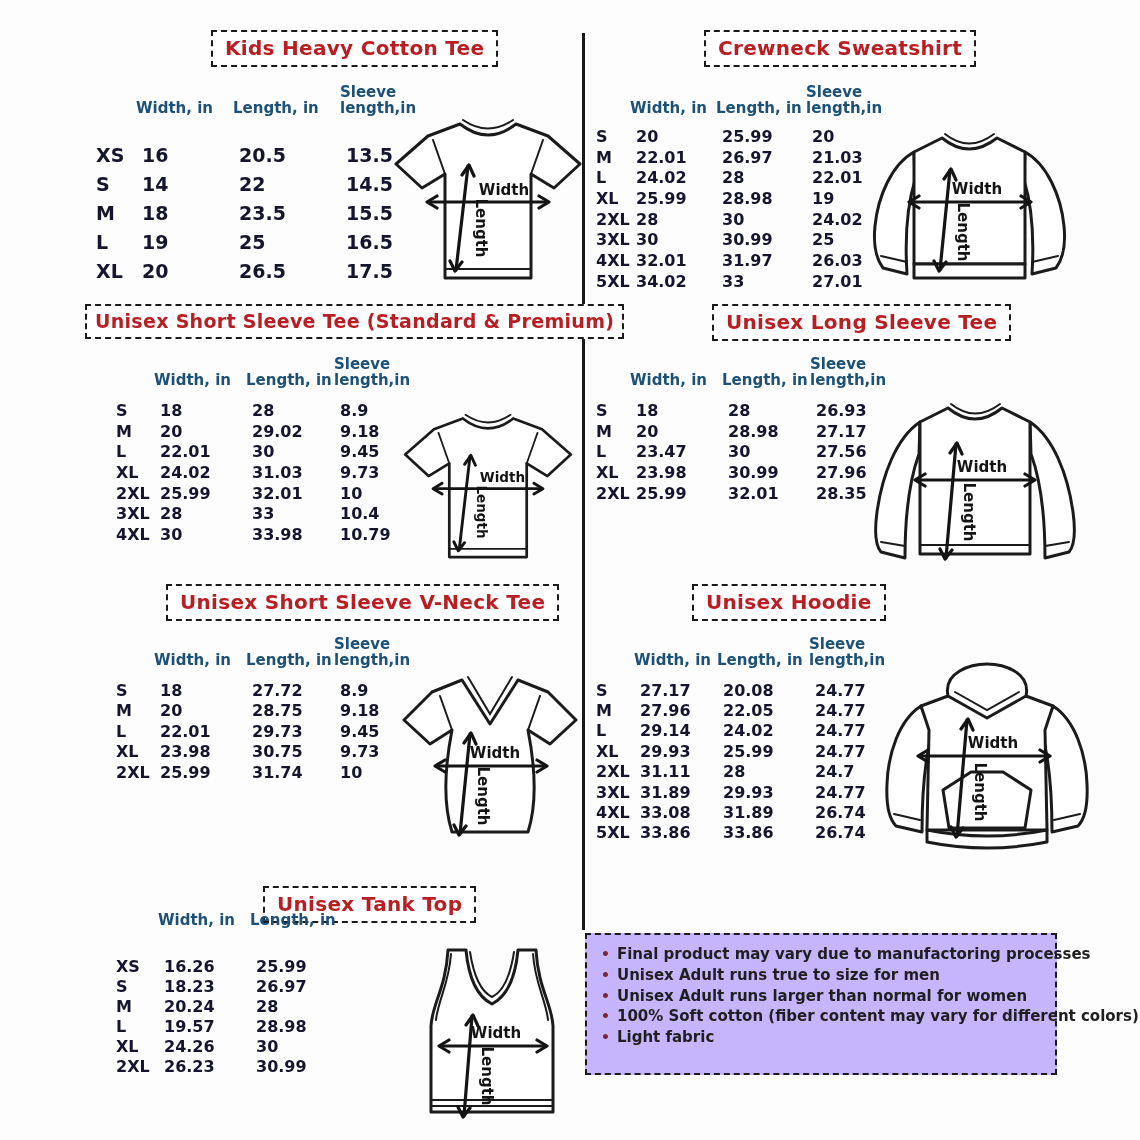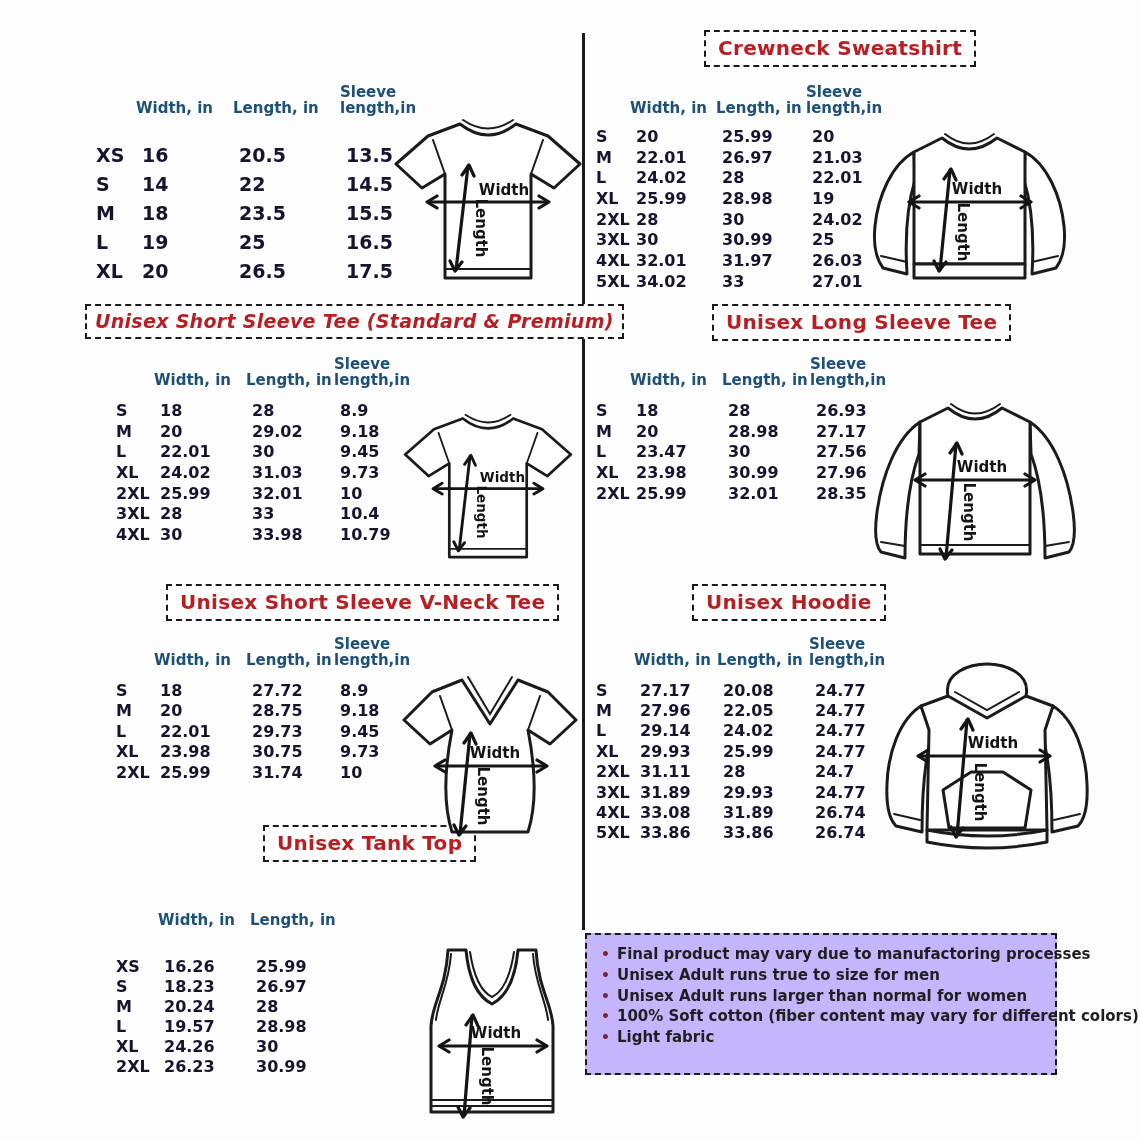--- a/index.html
+++ b/index.html
@@ -16,21 +16,21 @@
     position:relative;width:1140px;height:1140px;background:#fdfdfd;overflow:hidden;
   }
   .divider{
     position:absolute;left:582px;top:33px;width:3px;height:897px;background:var(--line);
   }
   .title{
     position:absolute;border:2.5px dashed var(--line);background:#fff;
     color:var(--red);font-weight:700;font-size:20px;letter-spacing:.3px;
     padding:4px 12px 5px;white-space:nowrap;
   }
-  .title.small{font-size:19px;padding:4px 8px 5px;font-style:italic;}
+  .title.small{font-size:19px;padding:4px 8px 5px;}
   table.size-table{
     position:absolute;border-collapse:collapse;table-layout:fixed;
   }
   .size-table th,.size-table td{padding:0;font-weight:700;}
   .size-table thead th{
     color:var(--blue);font-size:15px;line-height:16px;text-align:left;
     vertical-align:bottom;white-space:pre-line;padding-bottom:12px;
     transform:translateX(-6px);
   }
   .size-table thead th:first-child{transform:none;}
@@ -63,26 +63,27 @@
   }
   .note-line .bullet{color:var(--maroon);margin-right:7px;font-size:14px;}
 </style>
 </head>
 <body>
 
 <div class="canvas">
 
   <div class="divider"></div>
 
+  <div class="title" style="left:211px;top:30px;">Kids Heavy Cotton Tee</div>
   <div class="title" style="left:704px;top:30px;">Crewneck Sweatshirt</div>
   <div class="title small" style="left:85px;top:304px;">Unisex Short Sleeve Tee (Standard &amp; Premium)</div>
   <div class="title" style="left:712px;top:304px;">Unisex Long Sleeve Tee</div>
   <div class="title" style="left:166px;top:584px;">Unisex Short Sleeve V-Neck Tee</div>
   <div class="title" style="left:692px;top:584px;">Unisex Hoodie</div>
-  <div class="title" style="left:263px;top:825px;">Unisex Tank Top</div>
+  <div class="title" style="left:263px;top:886px;">Unisex Tank Top</div>
 
   <table class="size-table t-kids" style="left:96px;top:84px;">
       <colgroup>
         <col style="width: 46px;">
         <col style="width: 97px;">
         <col style="width: 107px;">
         <col style="width: 90px;">
       </colgroup>
       <thead>
         <tr>

